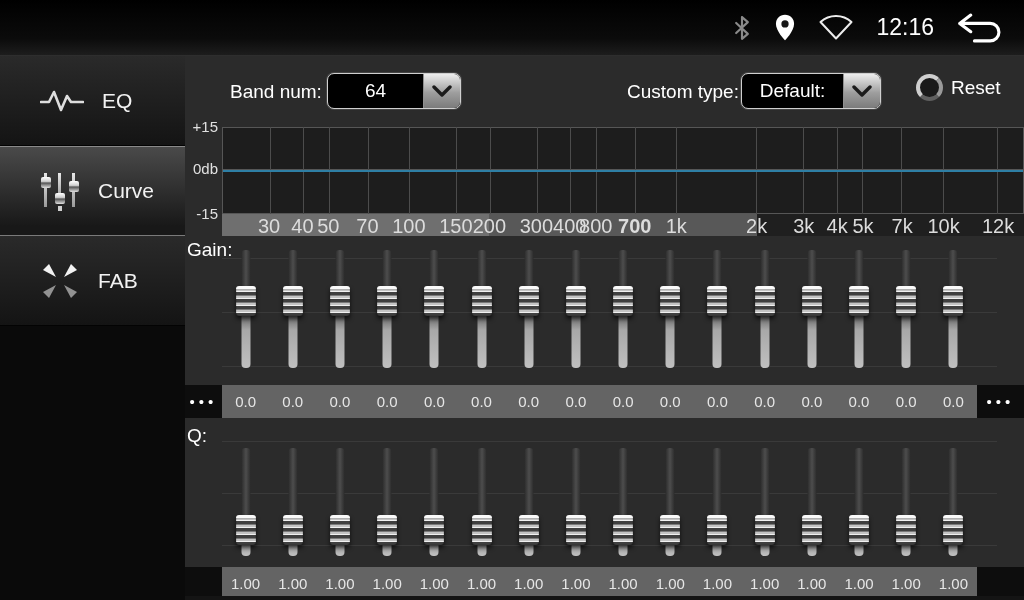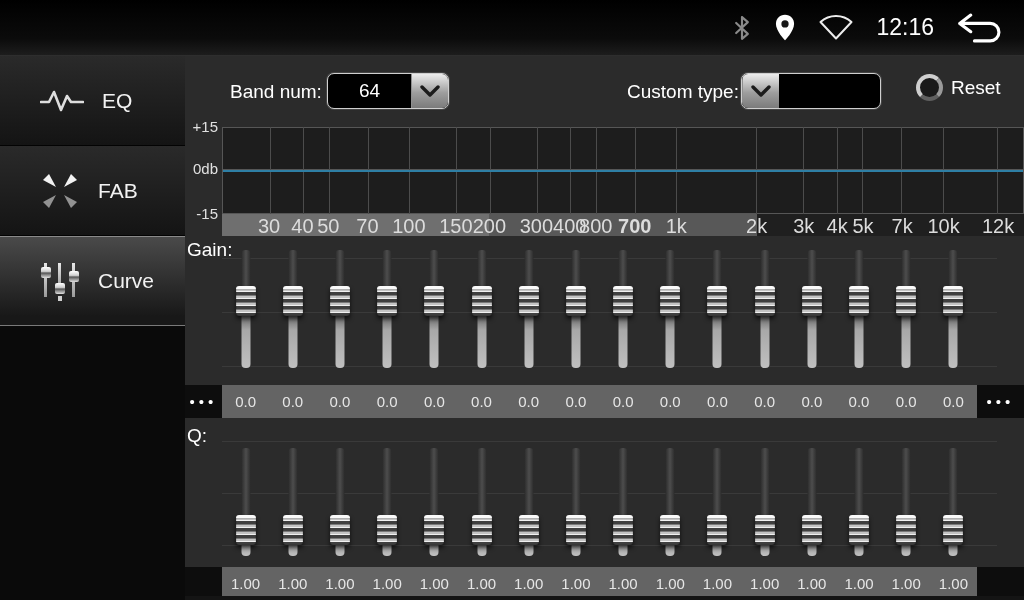--- a/index.html
+++ b/index.html
@@ -117,59 +117,60 @@
 
   <div class="sidebar">
     <div class="side-item">
       <span>
         <svg width="44" height="30" viewBox="0 0 44 30">
             <path d="M1 16 h8 l5 -10 l7 18 l6 -14 l4 6 h12" fill="none" stroke="#dedede" stroke-width="2.6" stroke-linejoin="round" stroke-linecap="round"></path>
           </svg>
       </span>
       <span class="lbl">EQ</span>
     </div>
-    <div class="side-item">
-      <span>
-        <svg width="40" height="40" viewBox="0 0 40 40">
-          <polygon points="16,16 3,9 9,3" fill="#f2f2f2"></polygon>
-          <polygon points="24,16 31,3 37,9" fill="#f2f2f2"></polygon>
-          <polygon points="16,24 3,31 9,37" fill="#929292"></polygon>
-          <polygon points="24,24 37,31 31,37" fill="#929292"></polygon>
-        </svg>
-      </span>
-      <span class="lbl">FAB</span>
-    </div>
     <div class="side-item selected">
       <span class="ci">
         <div class="tr" style="left:4px"></div>
           <div class="th" style="left:1px;top:5px"></div>
         <div class="tr" style="left:18px;height:26px"></div>
           <div class="th" style="left:15px;top:21px"></div>
           <div class="dot" style="left:18px;top:34px"></div>
         <div class="tr" style="left:32px"></div>
           <div class="th" style="left:29px;top:9px"></div>
       </span>
       <span class="lbl">Curve</span>
     </div>
+    <div class="side-item">
+      <span>
+        <svg width="40" height="40" viewBox="0 0 40 40">
+          <polygon points="16,16 3,9 9,3" fill="#f2f2f2"></polygon>
+          <polygon points="24,16 31,3 37,9" fill="#f2f2f2"></polygon>
+          <polygon points="16,24 3,31 9,37" fill="#929292"></polygon>
+          <polygon points="24,24 37,31 31,37" fill="#929292"></polygon>
+        </svg>
+      </span>
+      <span class="lbl">FAB</span>
+    </div>
   </div>
 
   <div class="main">
 
     <span class="ctl-label" style="left:45px">Band num:</span>
-    <div class="dropdown" style="left:142px;width:122px">
+    <div class="dropdown" style="left:142px;width:134px">
       <span class="dd-value">64</span>
       <span class="dd-btn">
         <svg width="20" height="12" viewBox="0 0 20 12">
             <polyline points="2,2 10,10 18,2" fill="none" stroke="#1c1c1c" stroke-width="3.4" stroke-linecap="round" stroke-linejoin="round"></polyline>
           </svg>
       </span>
     </div>
 
     <span class="ctl-label" style="left:442px">Custom type:</span>
     <div class="dropdown" style="left:556px;width:140px">
+      <span class="dd-value">Default:</span>
       <span class="dd-btn">
         <svg width="20" height="12" viewBox="0 0 20 12">
             <polyline points="2,2 10,10 18,2" fill="none" stroke="#1c1c1c" stroke-width="3.4" stroke-linecap="round" stroke-linejoin="round"></polyline>
           </svg>
       </span>
     </div>
 
     <div class="reset-wrap">
       <span class="reset-ring"></span>
       <span class="reset-lbl">Reset</span>

